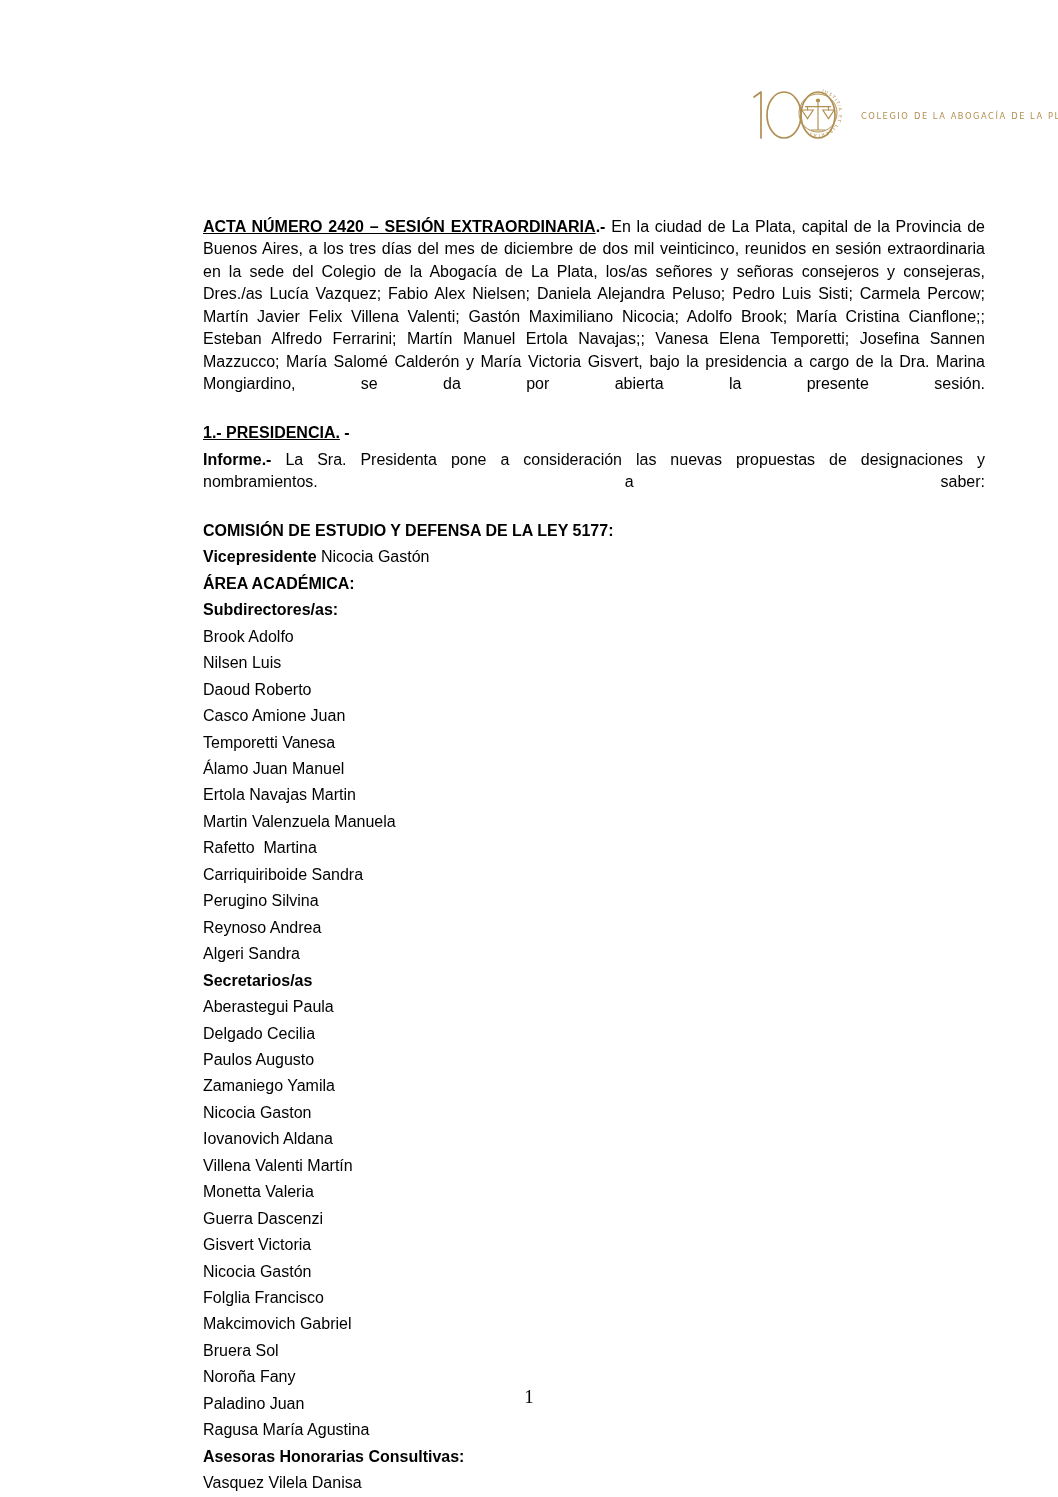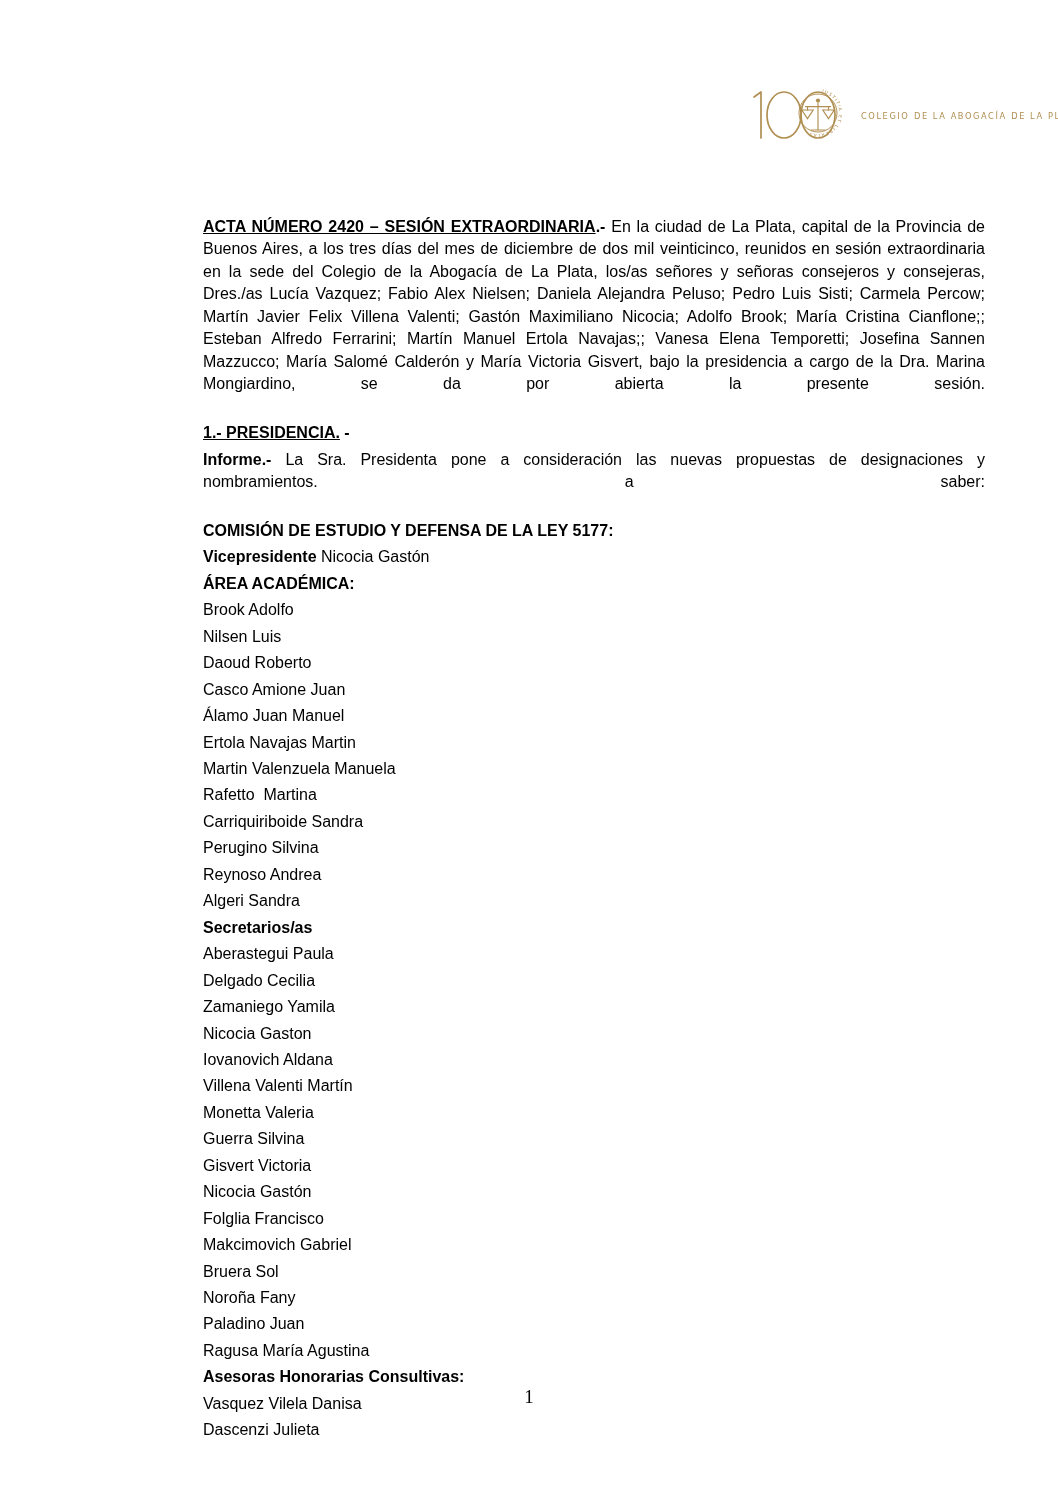--- a/index.html
+++ b/index.html
@@ -149,47 +149,50 @@
 
     <p class="para para-last-justify"><b>Informe.-</b><span> La Sra. Presidenta pone a consideración las nuevas propuestas de designaciones y nombramientos. a saber:</span></p>
 
     <div class="line"><span class="bu">COMISIÓN DE ESTUDIO Y DEFENSA DE LA LEY 5177:</span></div>
 
 
     <div class="line"><b>Vicepresidente</b><span> Nicocia Gastón</span></div>
 
     <div class="line"><span class="bu">ÁREA ACADÉMICA:</span></div>
 
+    <div class="line"><span class="bu">Subdirectores/as:</span></div>
 
     <div>
         <div class="line name-line">Brook Adolfo</div>
         <div class="line name-line">Nilsen Luis</div>
         <div class="line name-line">Daoud Roberto</div>
         <div class="line name-line">Casco Amione Juan</div>
+        <div class="line name-line">Temporetti Vanesa</div>
         <div class="line name-line">Álamo Juan Manuel</div>
         <div class="line name-line">Ertola Navajas Martin</div>
         <div class="line name-line">Martin Valenzuela Manuela</div>
         <div class="line name-line">Rafetto  Martina</div>
         <div class="line name-line">Carriquiriboide Sandra</div>
         <div class="line name-line">Perugino Silvina</div>
         <div class="line name-line">Reynoso Andrea</div>
         <div class="line name-line">Algeri Sandra</div>
       </div>
 
     <div class="line"><span class="bu">Secretarios/as </span></div>
 
     <div>
         <div class="line name-line">Aberastegui Paula</div>
         <div class="line name-line">Delgado Cecilia</div>
+        <div class="line name-line">Paulos Augusto</div>
         <div class="line name-line">Zamaniego Yamila</div>
         <div class="line name-line">Nicocia Gaston</div>
         <div class="line name-line">Iovanovich Aldana</div>
         <div class="line name-line">Villena Valenti Martín</div>
         <div class="line name-line">Monetta Valeria</div>
-        <div class="line name-line">Guerra Silvina</div>
+        <div class="line name-line">Guerra Dascenzi</div>
         <div class="line name-line">Gisvert Victoria</div>
         <div class="line name-line">Nicocia Gastón</div>
         <div class="line name-line">Folglia Francisco</div>
         <div class="line name-line">Makcimovich Gabriel</div>
         <div class="line name-line">Bruera Sol</div>
         <div class="line name-line">Noroña Fany</div>
         <div class="line name-line">Paladino Juan</div>
         <div class="line name-line">Ragusa María Agustina</div>
       </div>
 

